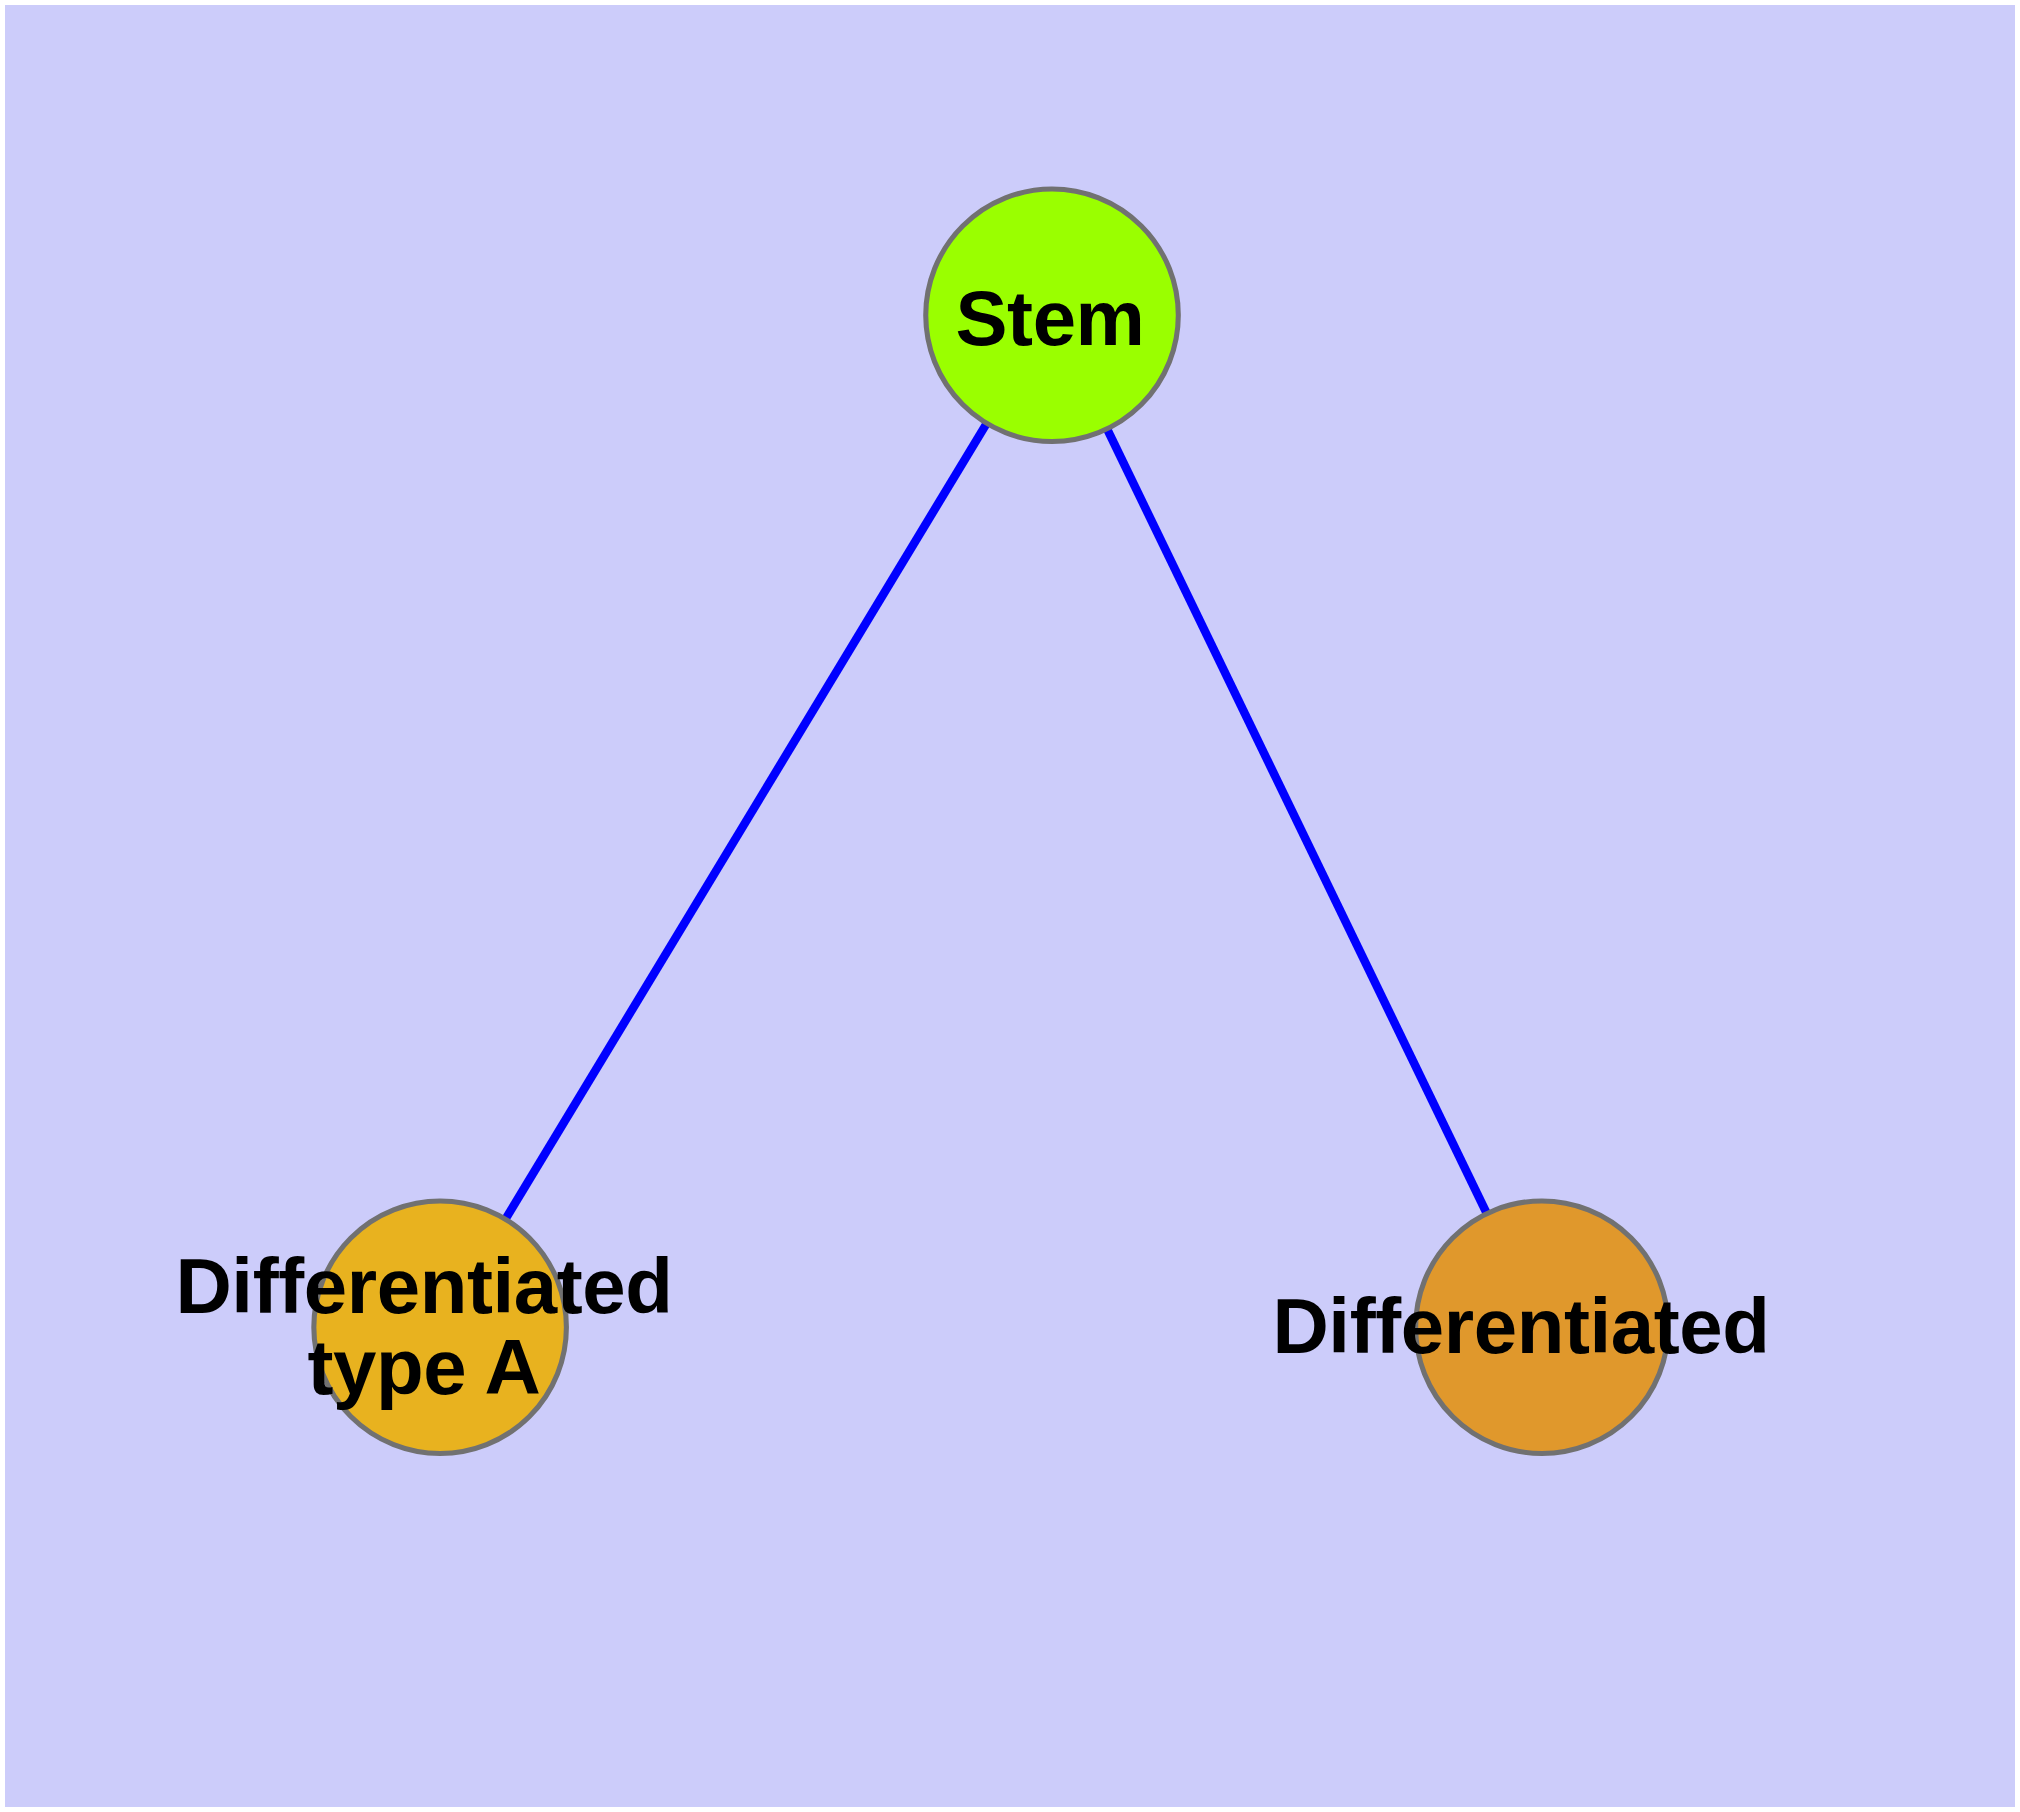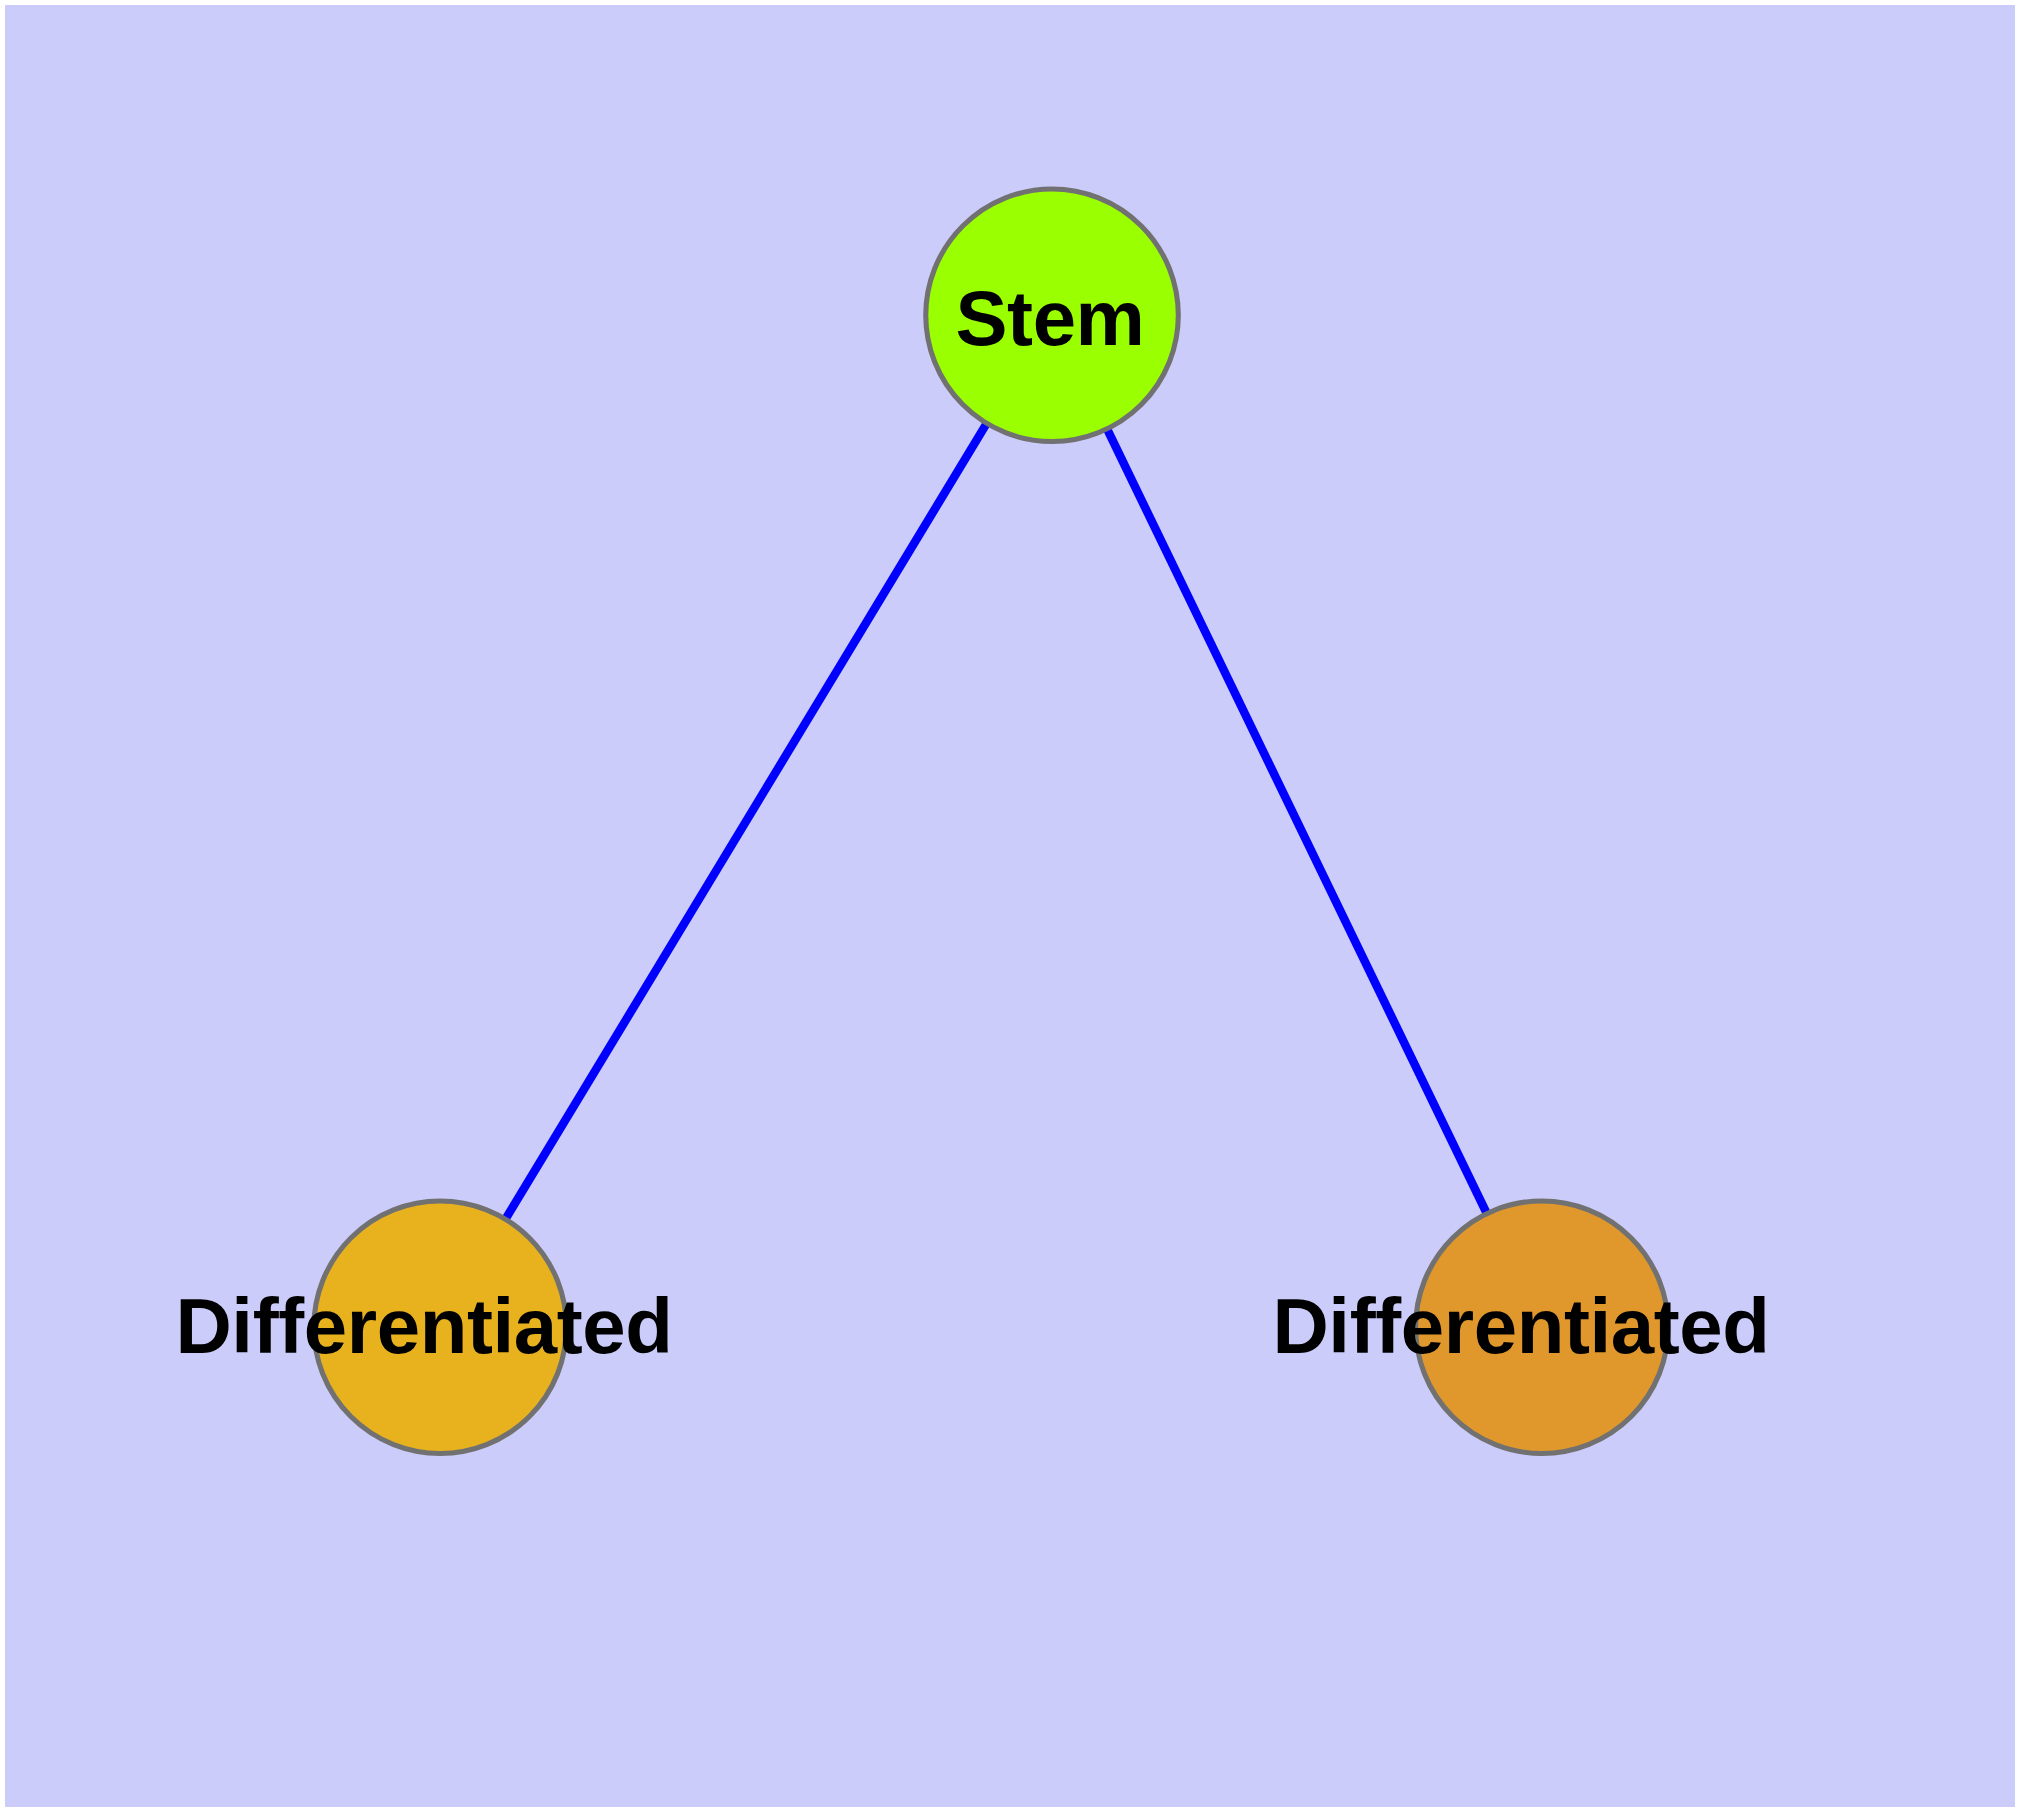--- a/index.html
+++ b/index.html
@@ -73,19 +73,20 @@
       <circle class="node-circle" cx="1819" cy="1566" r="149" fill="#e0982c" stroke="#717171"></circle>
     </g>
   </svg>
 
   <div class="node-label" style="left:1050px; top:319px;">
     <div>Stem</div>
   </div>
 
   <div class="node-label" style="left:424px; top:1327px;">
     <div>Differentiated</div>
+    <div>type A</div>
   </div>
 
   <div class="node-label" style="left:1521px; top:1327px;">
     <div>Differentiated</div>
   </div>
 </div>
 
 
 </body></html>

